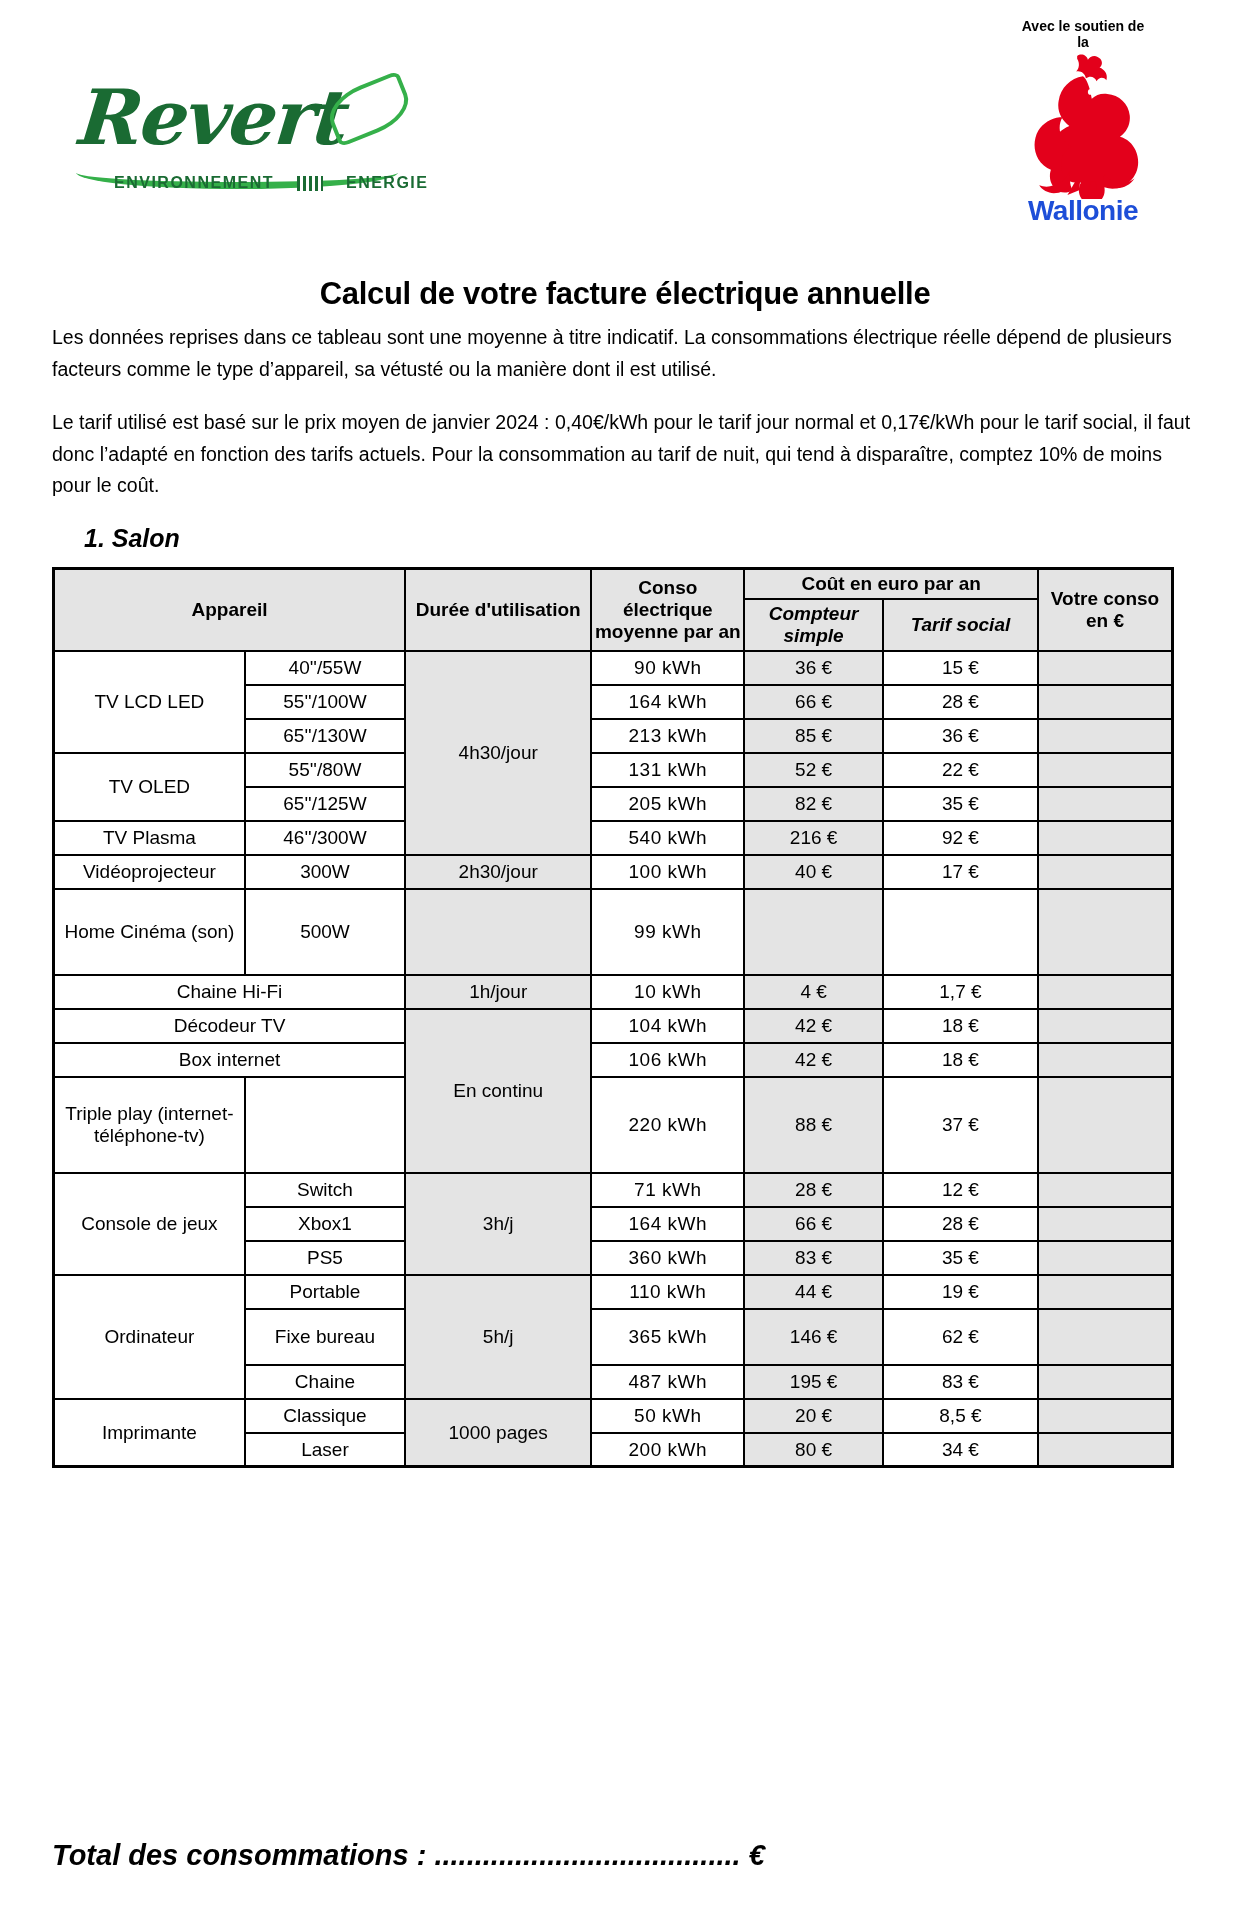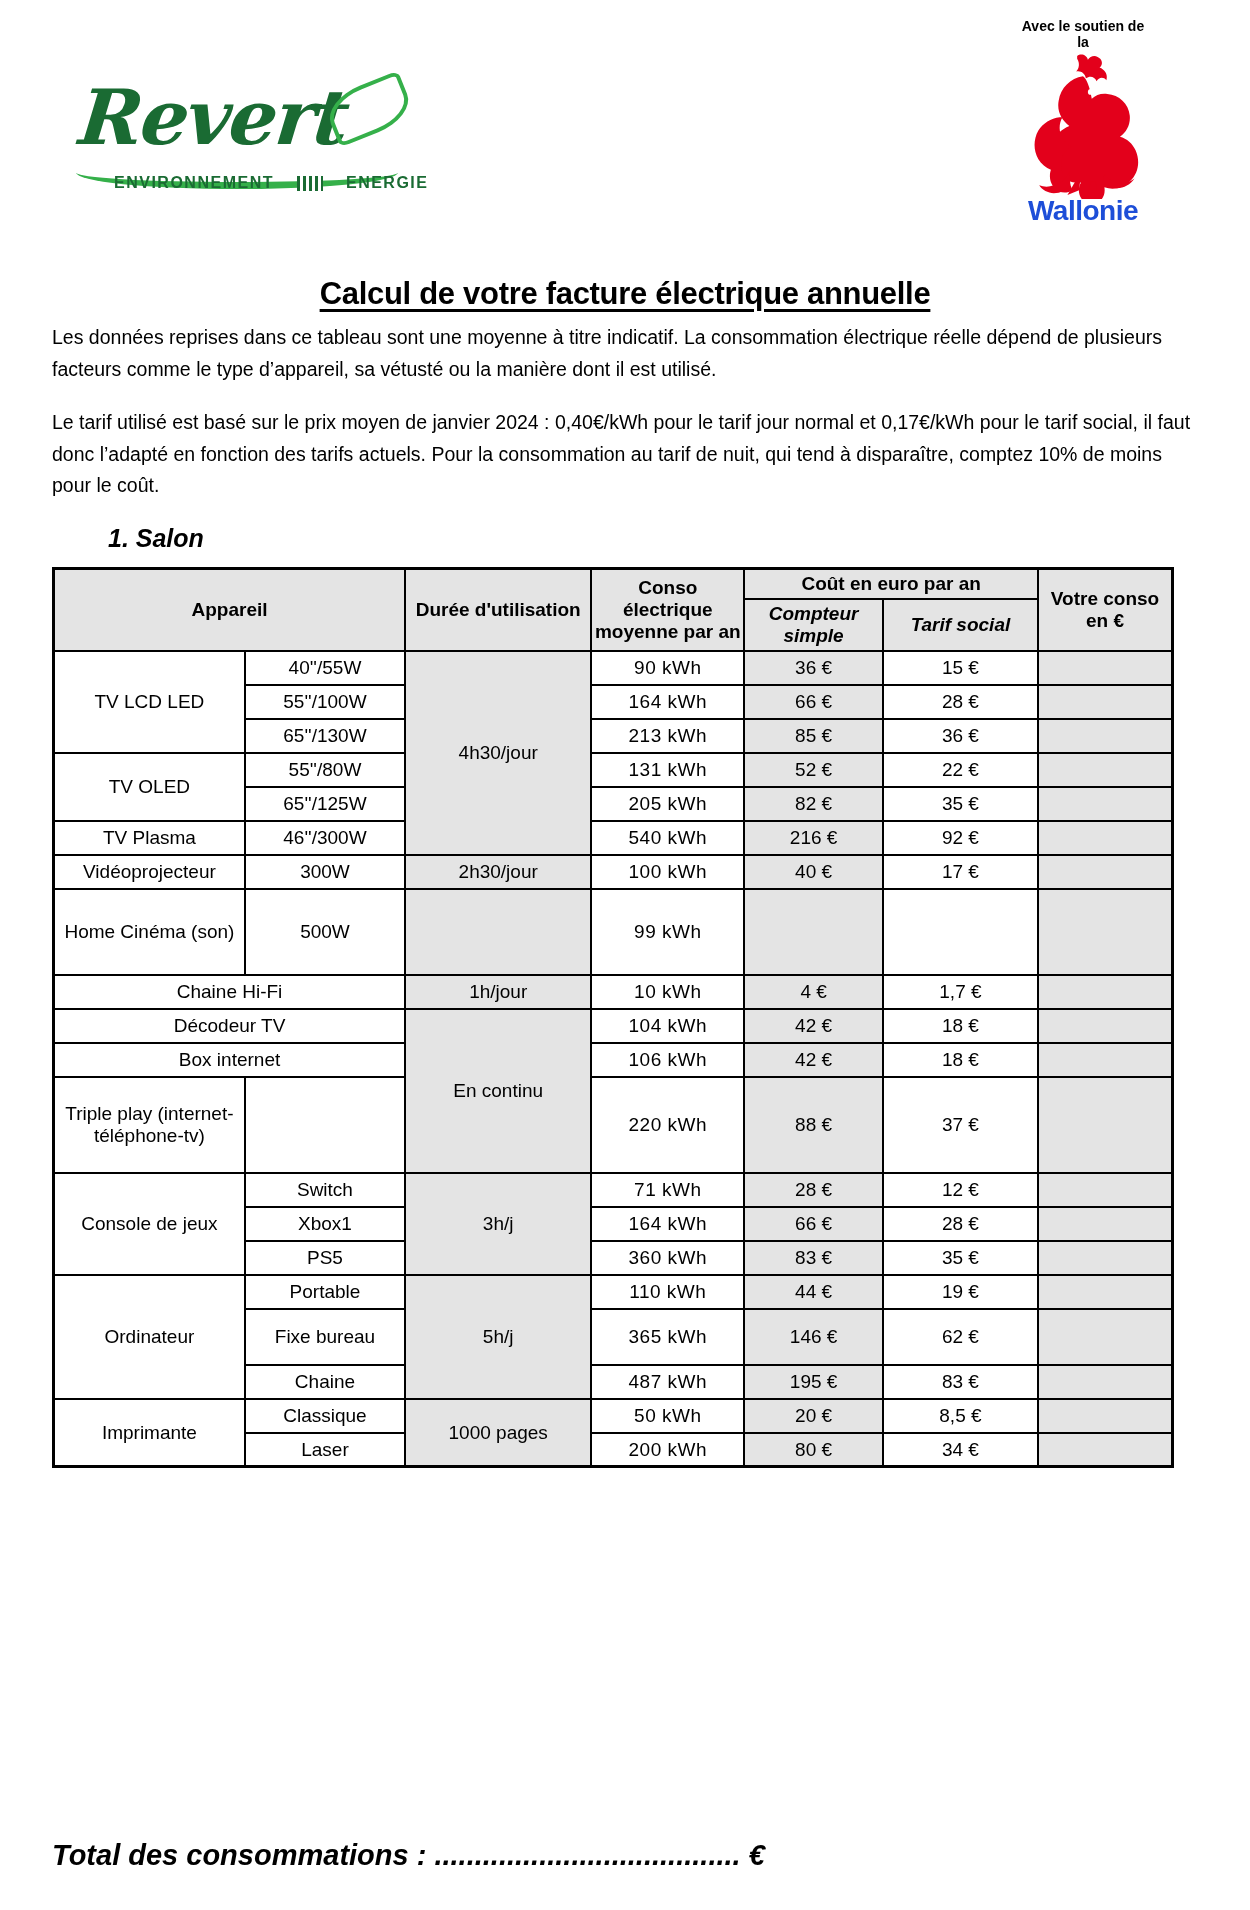--- a/index.html
+++ b/index.html
@@ -122,36 +122,35 @@
     color: #1d4ed8;
     margin-top: -4px;
   }
 
   
   .doc-title {
     text-align: center;
     font-family: "Liberation Sans", sans-serif;
     font-weight: bold;
     font-size: 31px;
-    text-decoration: underline;
     text-underline-offset: 5px;
     margin: 6px 0 10px 0;
     letter-spacing: -0.3px;
   }
   p.para {
     font-size: 19.5px;
     line-height: 1.62;
     margin: 0 0 22px 0;
     text-align: left;
   }
   .section-heading {
     font-style: italic;
     font-weight: bold;
     font-size: 25px;
-    margin: 14px 0 14px 56px;
+    margin: 14px 0 14px 32px;
   }
 
   
   table.conso {
     border-collapse: collapse;
     width: 1122px;
     margin: 0 0 0 0;
     table-layout: fixed;
     border: 3px solid #000;
   }
@@ -224,21 +223,21 @@
           <circle cx="72" cy="40" r="3"></circle>
         </g>
       </svg>
       <div class="wallonie-word">Wallonie</div>
     </div>
 
   </div>
 
   <div class="doc-title">Calcul de votre facture électrique annuelle</div>
 
-  <p class="para">Les données reprises dans ce tableau sont une moyenne à titre indicatif. La consommation électrique réelle dépend de plusieurs facteurs comme le type d’appareil, sa vétusté ou la manière dont il est utilisé.</p>
+  <p class="para">Les données reprises dans ce tableau sont une moyenne à titre indicatif. La consommations électrique réelle dépend de plusieurs facteurs comme le type d’appareil, sa vétusté ou la manière dont il est utilisé.</p>
   <p class="para">Le tarif utilisé est basé sur le prix moyen de janvier 2024 : 0,40€/kWh pour le tarif jour normal et 0,17€/kWh pour le tarif social, il faut donc l’adapté en fonction des tarifs actuels. Pour la consommation au tarif de nuit, qui tend à disparaître, comptez 10% de moins pour le coût.</p>
 
   <div class="section-heading">1.  Salon</div>
 
   <table class="conso">
     <colgroup>
       <col style="width:185px">
       <col style="width:155px">
       <col style="width:180px">
       <col style="width:148px">

